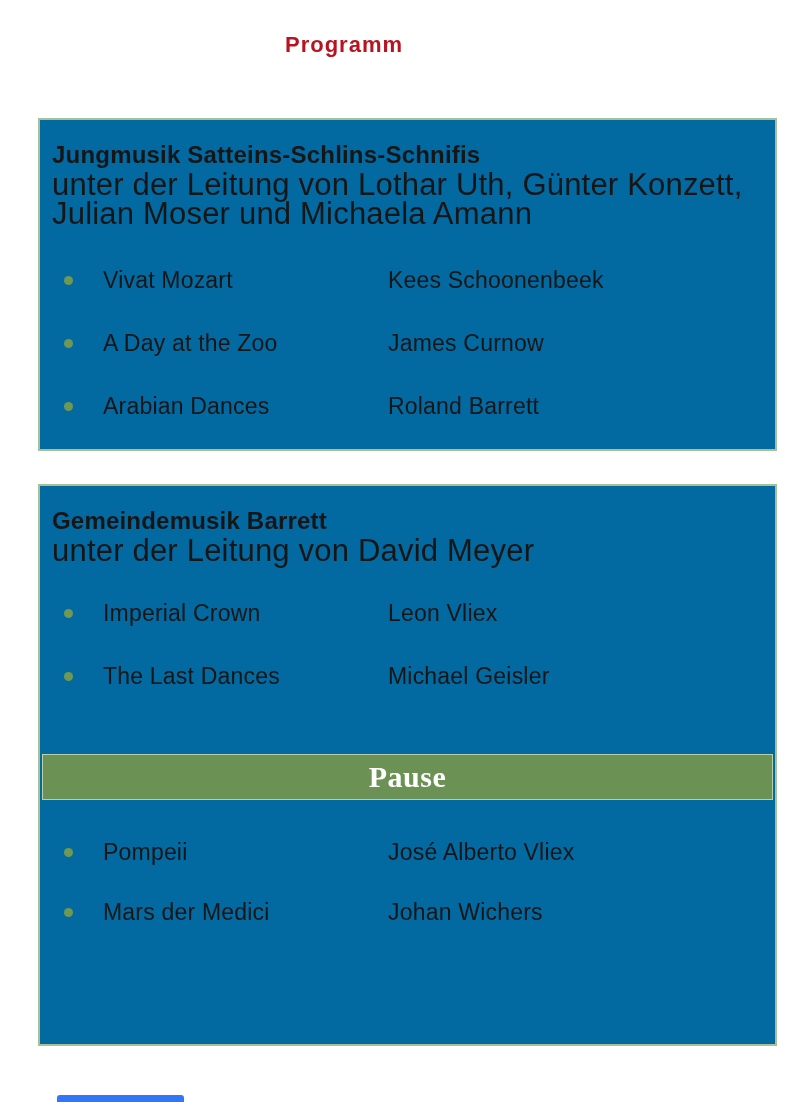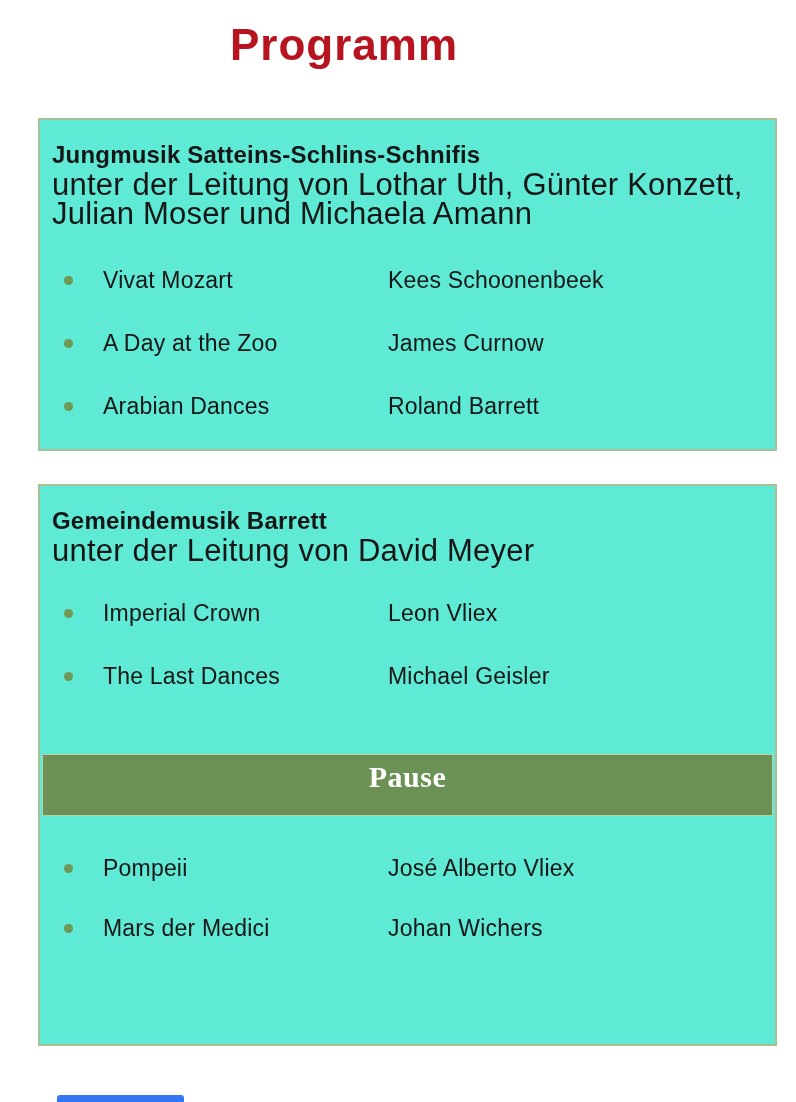--- a/index.html
+++ b/index.html
@@ -11,33 +11,33 @@
     font-family: "Liberation Sans", sans-serif;
     color: #161616;
     overflow: hidden;
   }
   .main-title {
     position: absolute;
     top: 24px;
     left: 0;
     width: 688px;
     text-align: center;
-    font-size: 44px;
+    font-size: 22px;
     font-weight: bold;
     letter-spacing: 1px;
     color: #b8141f;
     line-height: 42px;
   }
   .box {
     position: absolute;
     left: 38px;
     width: 739px;
     border: 2px solid #a7c095;
     box-sizing: border-box;
-    background: #5eead4;
+    background: #0369a1;
   }
   .box-jungmusik { top: 118px; height: 333px; }
   .box-gemeindemusik { top: 484px; height: 562px; }
   .box-header { margin: 20px 16px 0 12px; }
   .ensemble {
     font-size: 24px;
     font-weight: bold;
     line-height: 30px;
     letter-spacing: 0.2px;
   }
@@ -63,21 +63,21 @@
     height: 9px;
     border-radius: 50%;
     background: #6e9854;
     margin-right: 30px;
     flex: none;
   }
   .piece-title { width: 285px; flex: none; }
   .composer { flex: 1; }
   .pause-bar {
     margin: 64px 2px 0 2px;
-    height: 62px;
+    height: 46px;
     box-sizing: border-box;
     background: #6b9254;
     border: 1px solid #b9cfa9;
     text-align: center;
     font-family: "Liberation Serif", serif;
     font-size: 30px;
     font-weight: bold;
     color: #ffffff;
     line-height: 44px;
     letter-spacing: 0.5px;

